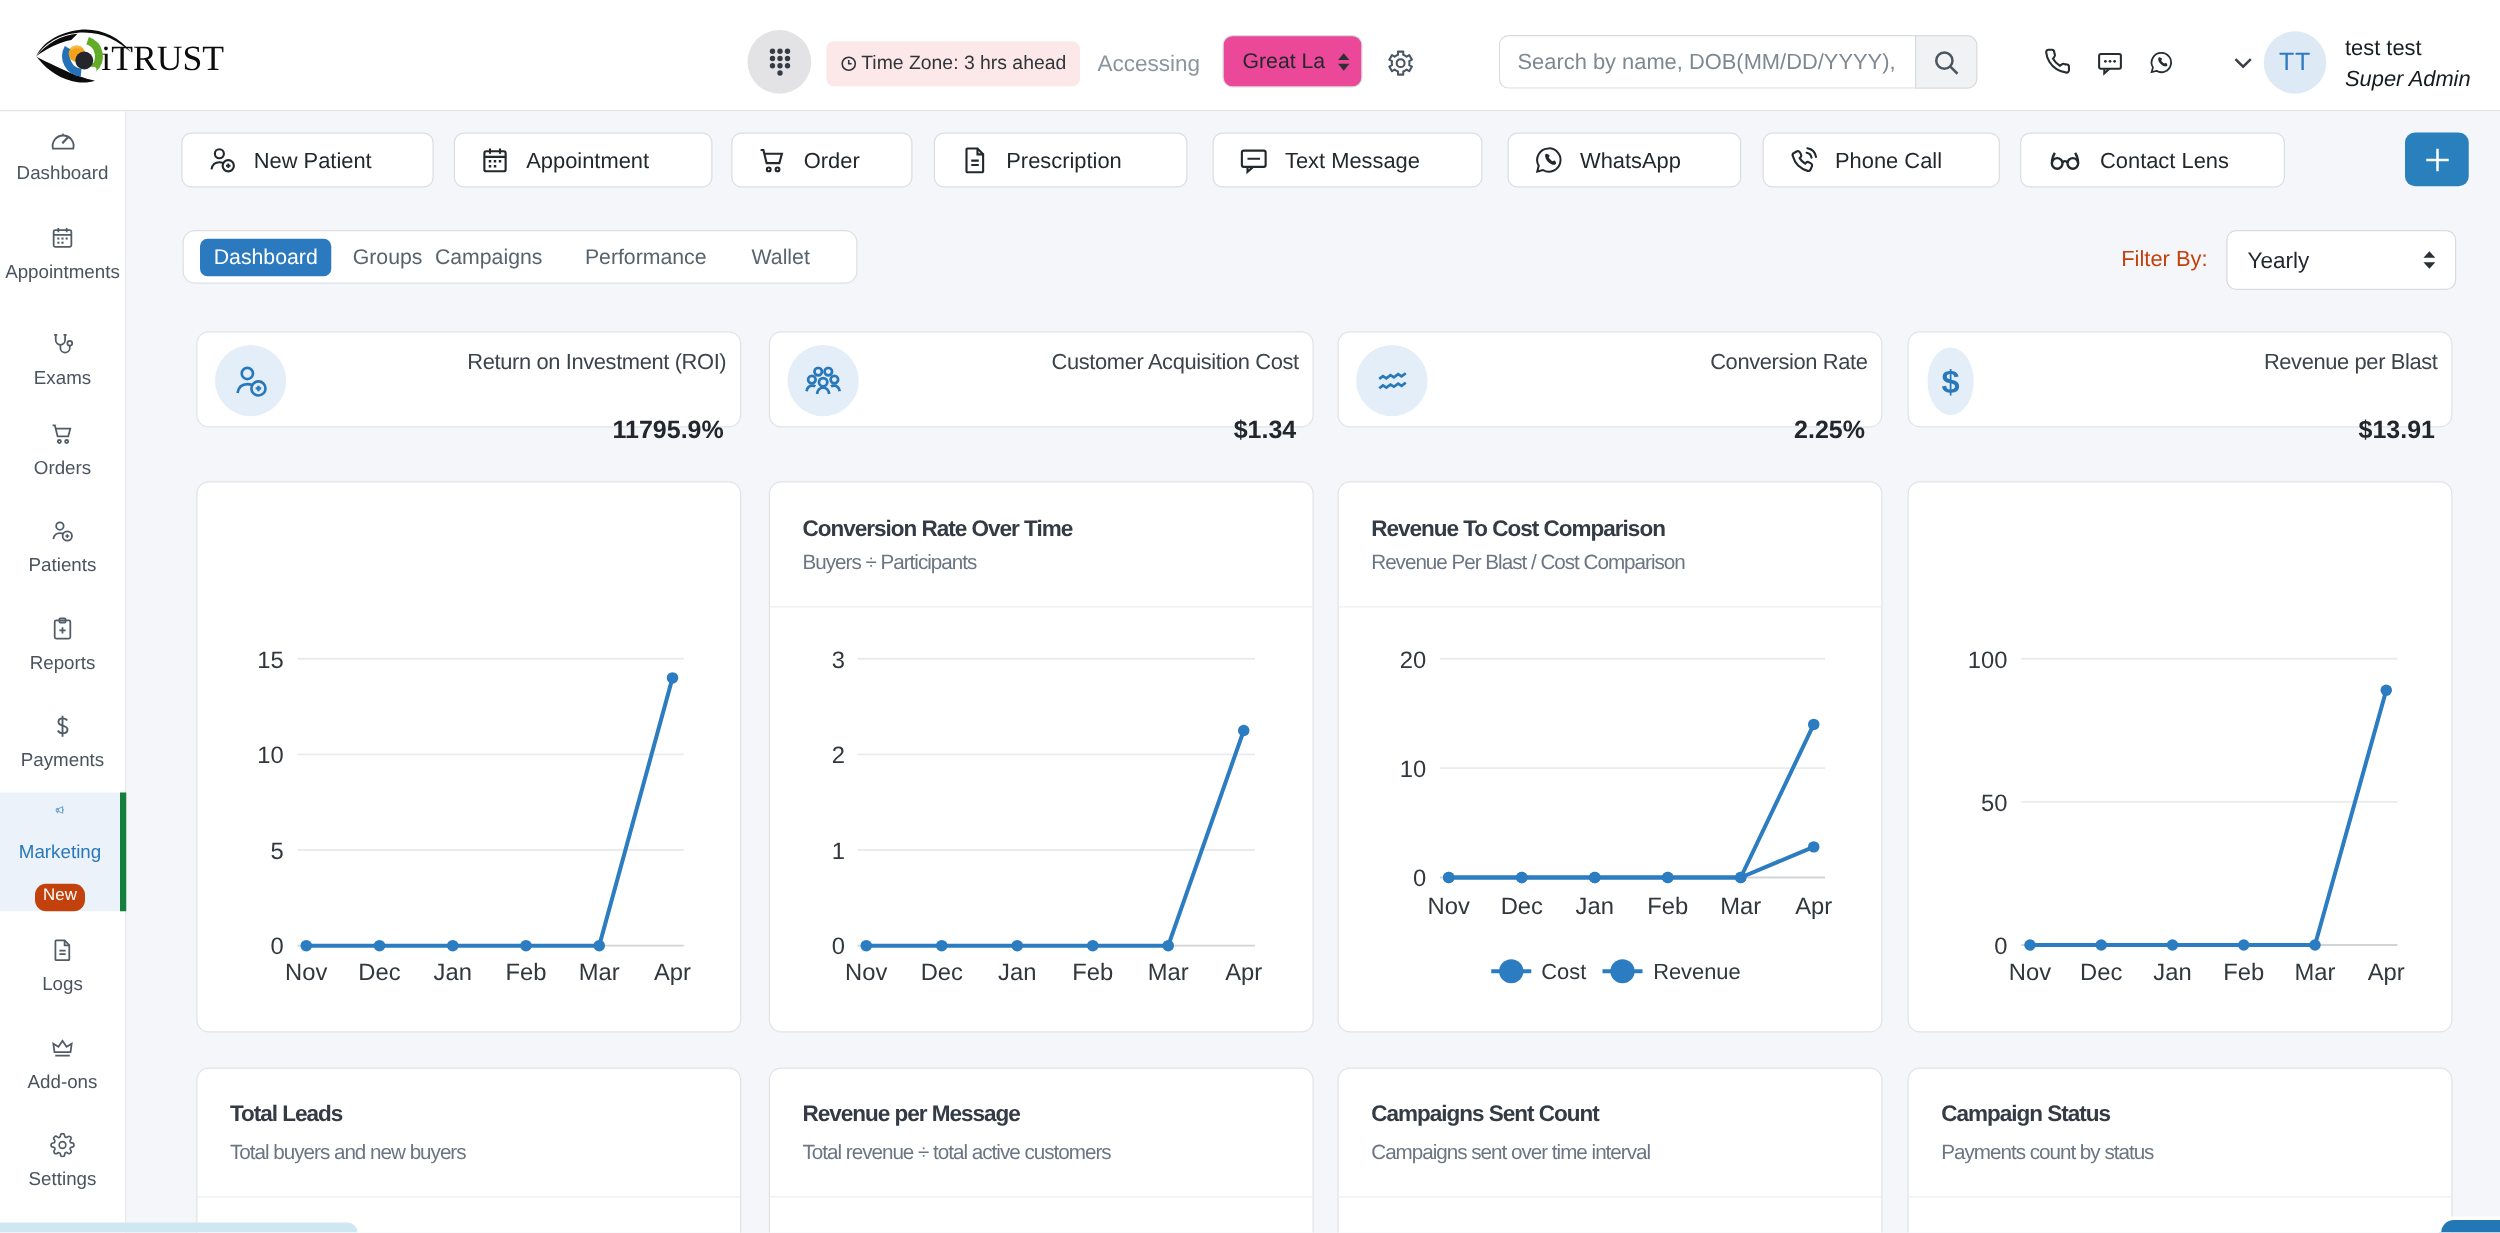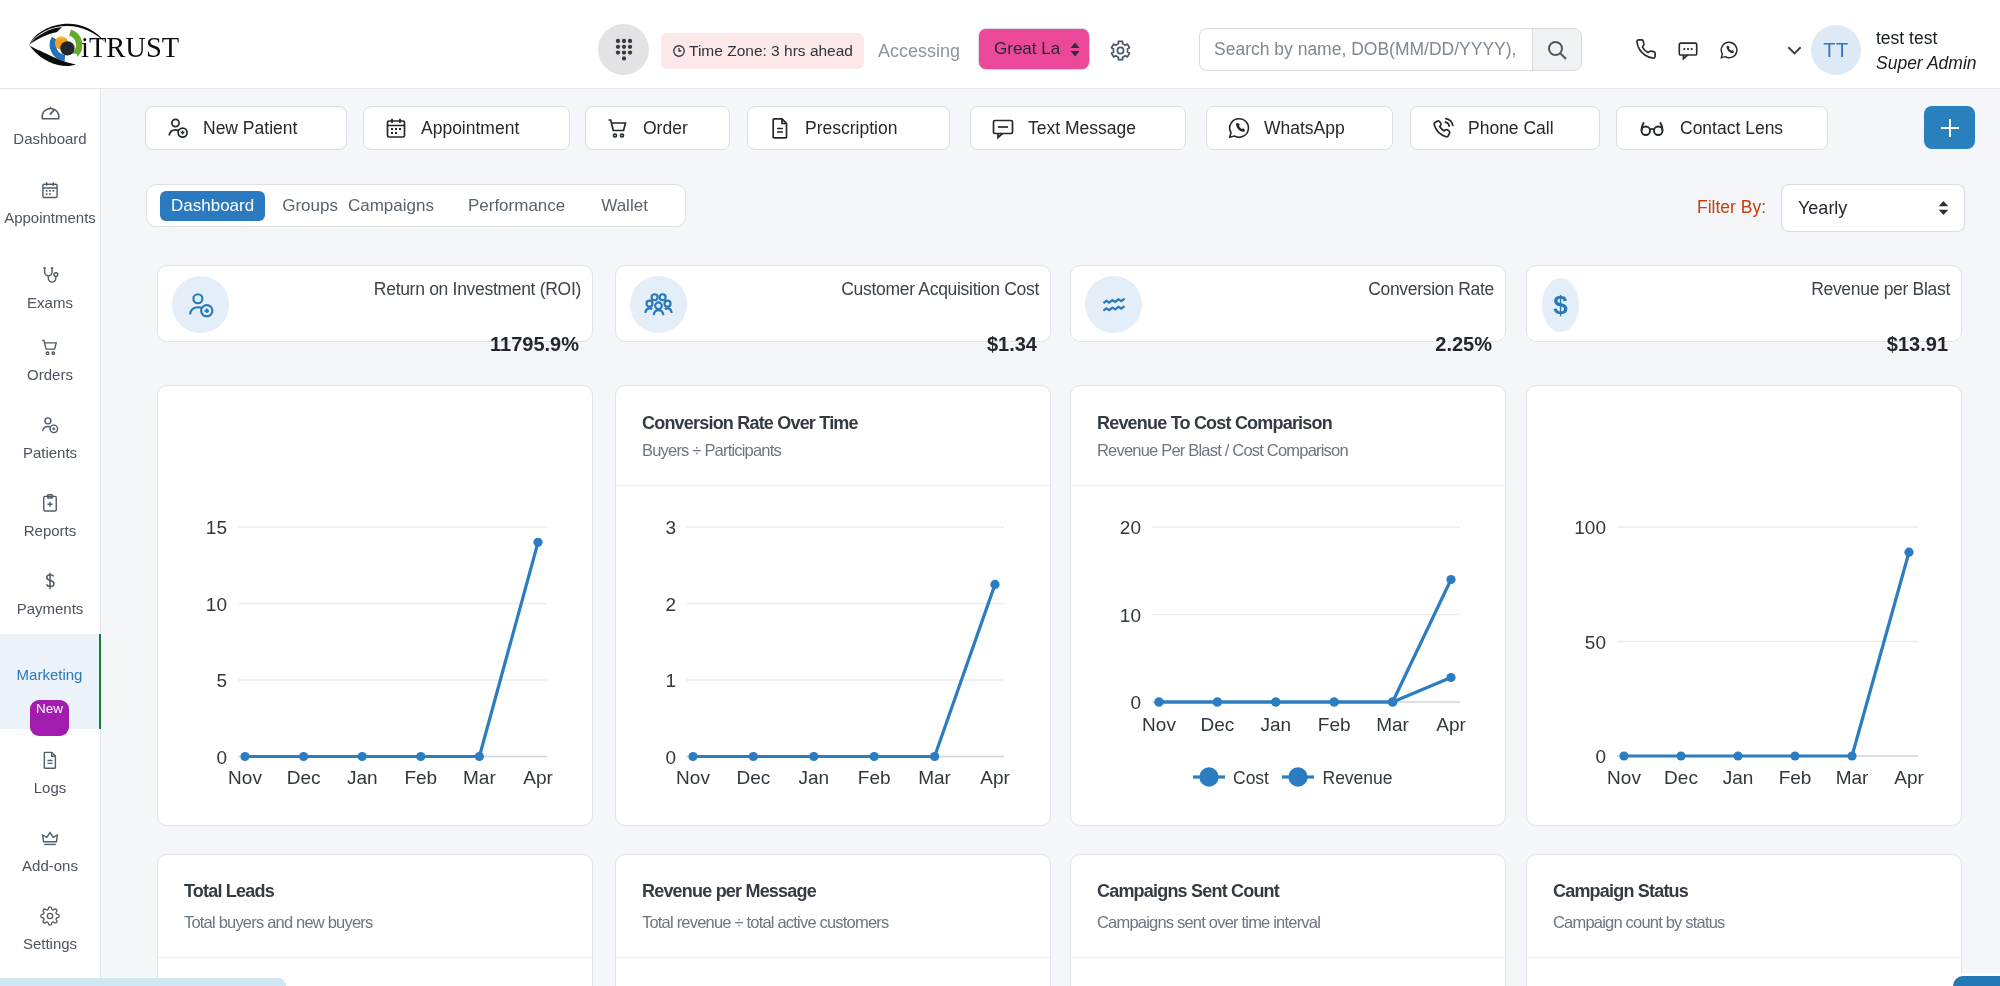--- a/index.html
+++ b/index.html
@@ -21,23 +21,23 @@
 .hico { position:absolute; top:35px; color:#272c31; }
 #chev { position:absolute; left:1787px; top:46px; }
 #avatar { position:absolute; left:1811px; top:25px; width:50px; height:50px; border-radius:50%; background:#ddeaf6; color:#2b7abf; font-size:20px; display:flex; align-items:center; justify-content:center; letter-spacing:.5px; }
 #uname { position:absolute; left:1876px; top:26px; font-size:17.5px; color:#171c21; line-height:25px; }
 #uname .role { font-style:italic; }
 
 
 #sidebar { position:absolute; left:0; top:89px; width:101px; height:897px; background:#fff; border-right:1px solid #e4e6e9; z-index:4; }
 .sitem { position:absolute; left:0; width:100px; display:flex; flex-direction:column; align-items:center; color:#525c66; }
 .sitem .lbl { font-size:15px; margin-top:9px; color:#4b545e; }
-#mk { position:absolute; left:0; top:545px; width:101px; height:95px; background:#ecf2f9; border-right:2px solid #15803d; display:flex; flex-direction:column; align-items:center; padding-top:10px; color:#2878ba;gap:11px; }
+#mk { position:absolute; left:0; top:545px; width:101px; height:95px; background:#ecf2f9; border-right:5px solid #15803d; display:flex; flex-direction:column; align-items:center; padding-top:10px; color:#2878ba;gap:11px; }
 #mk .lbl { font-size:15px; margin-top:11px; color:#2878ba; }
-#mk .badge { margin-top:6px; background:#a21caf; color:#fff; font-size:13.5px; padding:1px 6px 20px; border-radius:9px; }
+#mk .badge { margin-top:6px; background:#c2410c; color:#fff; font-size:13.5px; padding:1px 6px 6px; border-radius:9px; }
 
 
 .abtn { position:absolute; top:106px; height:44px; background:#fff; border:1px solid #dbdee1; border-radius:8px; display:flex; align-items:center; font-size:17.5px; color:#23282d; padding-left:20px; gap:13px; }
 #plusbtn { position:absolute; left:1924px; top:106px; width:51px; height:43px; background:#2980bd; border-radius:8px; display:flex; align-items:center; justify-content:center; }
 
 
 #tabs { position:absolute; left:146px; top:184px; width:540px; height:43px; background:#fff; border:1px solid #dddfe3; border-radius:10px; display:flex; align-items:center; padding-left:13px; }
 #tabs .tab { font-size:17px; color:#59636c; }
 #tabs .active { background:#2b7abf; color:#fff; border-radius:6px; padding:5px 11px; font-size:17px; }
 #filterlbl { position:absolute; left:1697px; top:197px; font-size:17.5px; color:#c2410c; }
@@ -497,21 +497,21 @@
     <div class="s">Total revenue ÷ total active customers</div>
     <div class="hline"></div>
 </div>
 <div class="bcard" style="left:1070px">
   <div class="t">Campaigns Sent Count</div>
     <div class="s">Campaigns sent over time interval</div>
     <div class="hline"></div>
 </div>
 <div class="bcard" style="left:1526px">
   <div class="t">Campaign Status</div>
-    <div class="s">Campaign count by status</div>
+    <div class="s">Payments count by status</div>
     <div class="hline"></div>
 </div>
 
 <div id="plusbtn">
   <svg width="24" height="24" viewBox="0 0 24 24" fill="none" stroke="#fff" stroke-width="2">
       <path d="M12 3v18M3 12h18"></path>
     </svg>
 </div>
 
 <div id="tabs">

